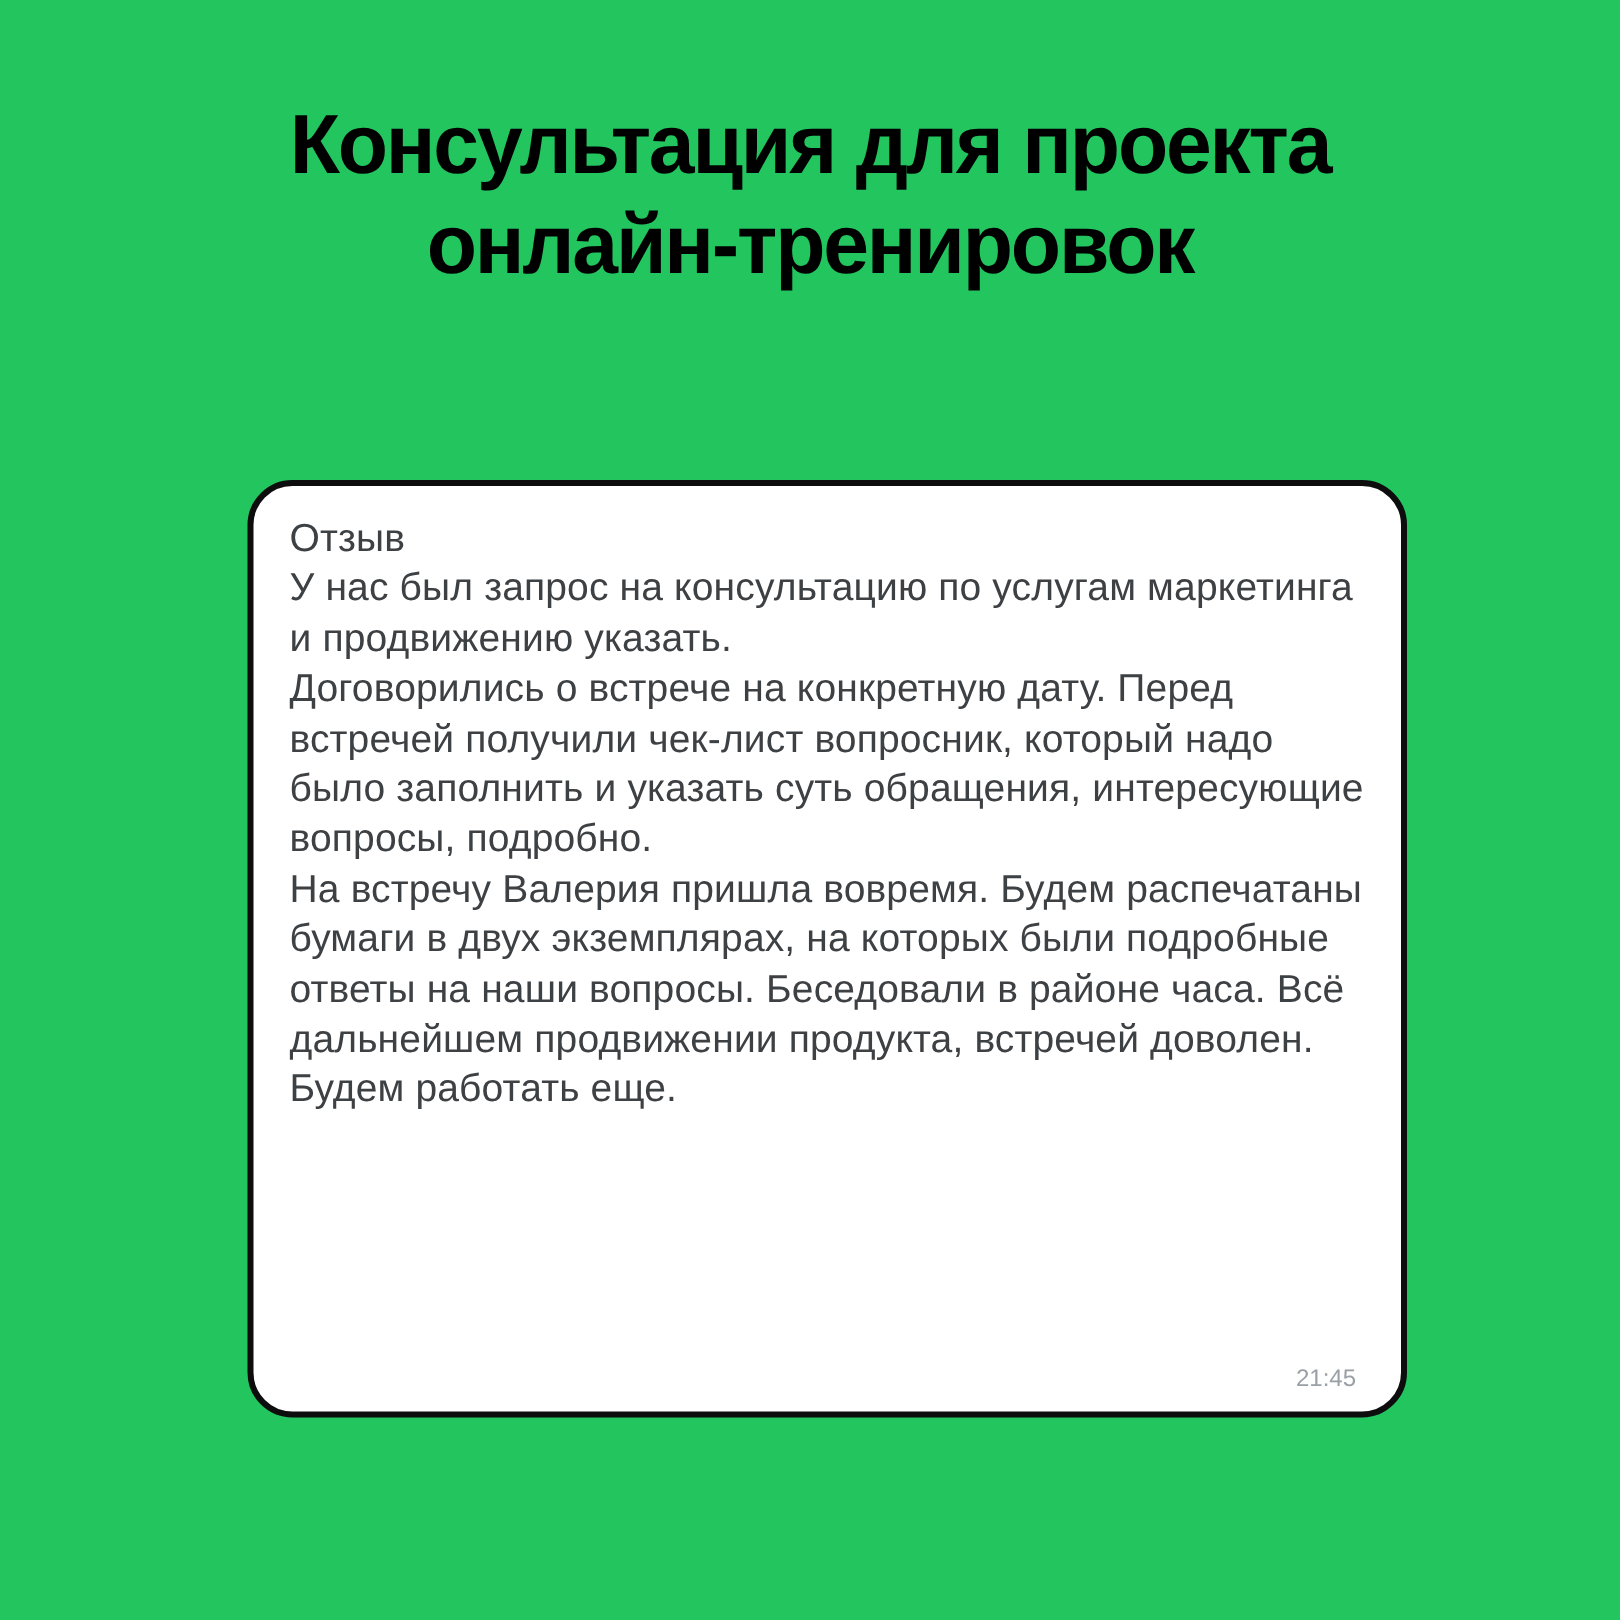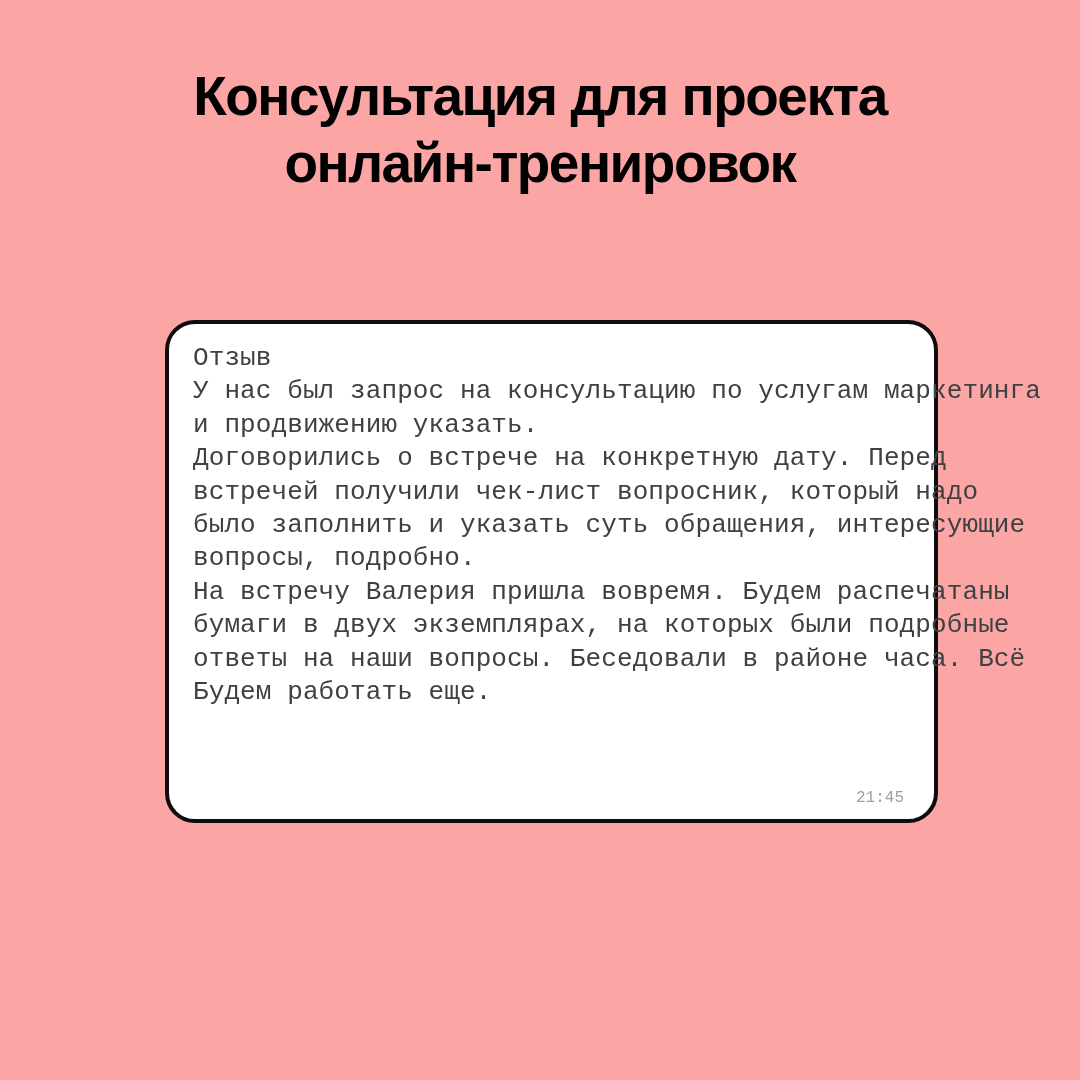--- a/index.html
+++ b/index.html
@@ -9,21 +9,21 @@
     height: 1080px;
     background: #ffffff;
     font-family: "Liberation Sans", "DejaVu Sans", sans-serif;
     overflow: hidden;
   }
 
   .canvas {
     position: relative;
     width: 1080px;
     height: 1080px;
-    background: #fca5a5;
+    background: #22c55e;
   }
 
   .title {
     position: absolute;
     top: 62px;
     left: 0;
     width: 1080px;
     text-align: center;
     font-weight: 700;
     font-size: 56px;
@@ -31,26 +31,25 @@
     letter-spacing: -1.5px;
     color: #000000;
     transform: scaleX(0.98);
   }
 
   .review-card {
     position: absolute;
     left: 165px;
     top: 320px;
     width: 773px;
-    height: 503px;
+    height: 625px;
     background: #ffffff;
     border: 4px solid #0d0d0d;
     border-radius: 30px;
     padding: 18px 24px 0 24px;
-    font-family: Liberation Mono, monospace;
   }
 
   .review-line {
     font-size: 26px;
     line-height: 33.4px;
     color: #3e4144;
     white-space: nowrap;
     letter-spacing: 0.1px;
   }
 
@@ -76,17 +75,18 @@
     <div class="review-line">Отзыв</div>
     <div class="review-line">У нас был запрос на консультацию по услугам маркетинга</div>
     <div class="review-line">и продвижению указать.</div>
     <div class="review-line">Договорились о встрече на конкретную дату. Перед</div>
     <div class="review-line">встречей получили чек-лист вопросник, который надо</div>
     <div class="review-line">было заполнить и указать суть обращения, интересующие</div>
     <div class="review-line">вопросы, подробно.</div>
     <div class="review-line">На встречу Валерия пришла вовремя. Будем распечатаны</div>
     <div class="review-line">бумаги в двух экземплярах, на которых были подробные</div>
     <div class="review-line">ответы на наши вопросы. Беседовали в районе часа. Всё</div>
+    <div class="review-line">дальнейшем продвижении продукта, встречей доволен.</div>
     <div class="review-line">Будем работать еще.</div>
     <div class="timestamp">21:45</div>
   </div>
 
 </div>
 
 </body></html>

